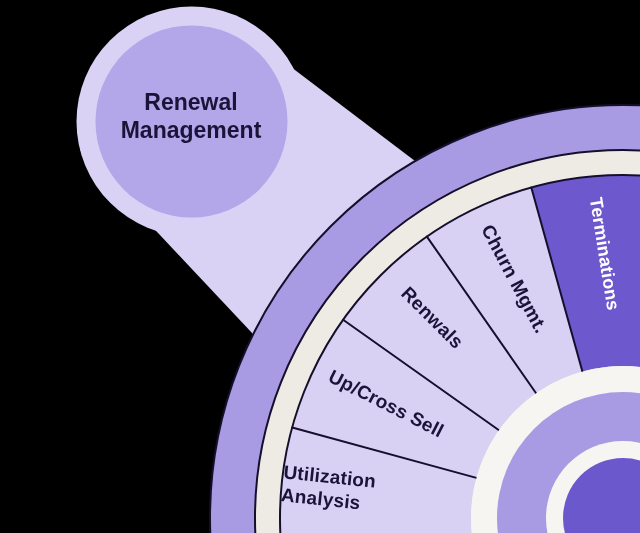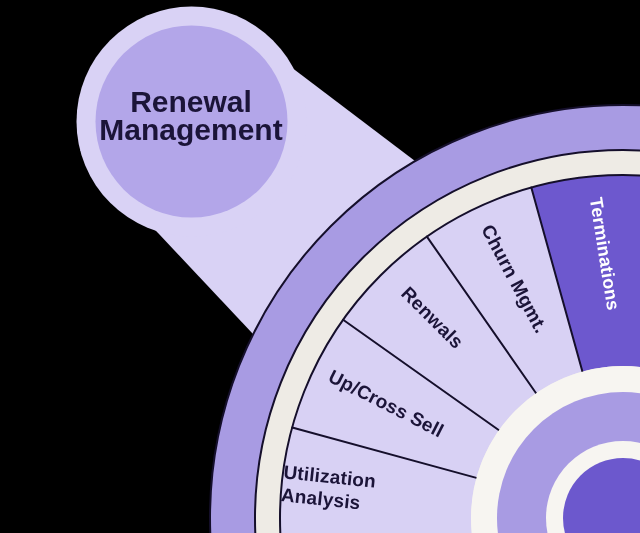--- a/index.html
+++ b/index.html
@@ -27,21 +27,21 @@
   .label{
     position:absolute;
     transform:translate(-50%,-50%);
     color:var(--ink,#1b1438);
     font-weight:700;
     white-space:nowrap;
     text-align:center;
   }
   .bubble-label{
     left:191px;top:116px;width:200px;
-    font-size:30px;line-height:28px;
+    font-size:23px;line-height:28px;
     white-space:normal;
   }
   .seg-label{font-size:19px;letter-spacing:0.2px;}
   .lbl-terminations{
     left:604px;top:254px;
     transform:translate(-50%,-50%) rotate(81deg);
     color:var(--highlight-text,#fff);font-size:18px;
   }
   .lbl-churn{left:514px;top:279px;transform:translate(-50%,-50%) rotate(62deg);}
   .lbl-renwals{left:432px;top:318px;transform:translate(-50%,-50%) rotate(45deg);}

